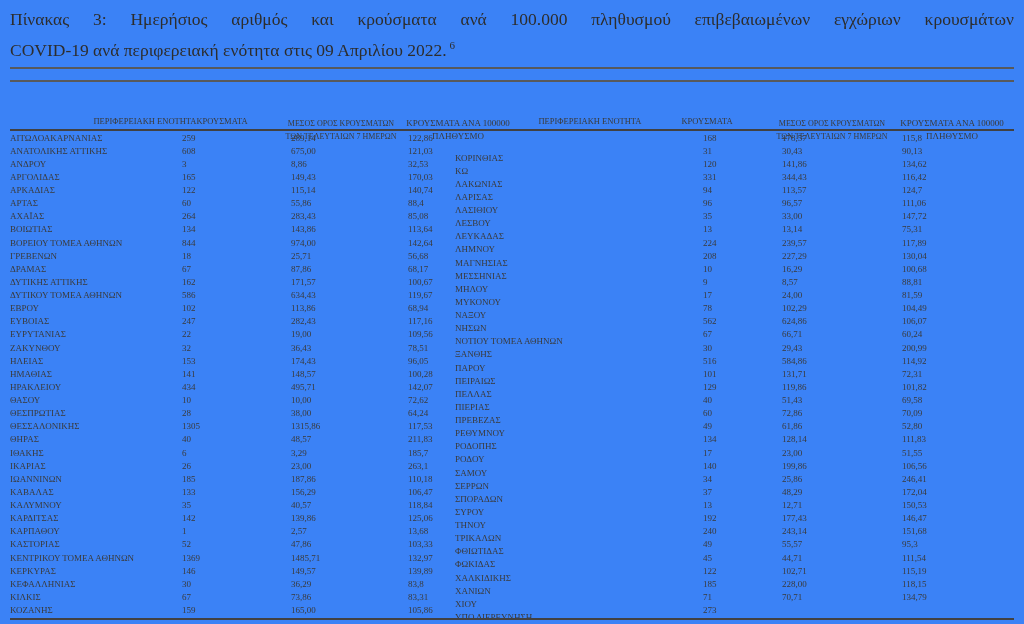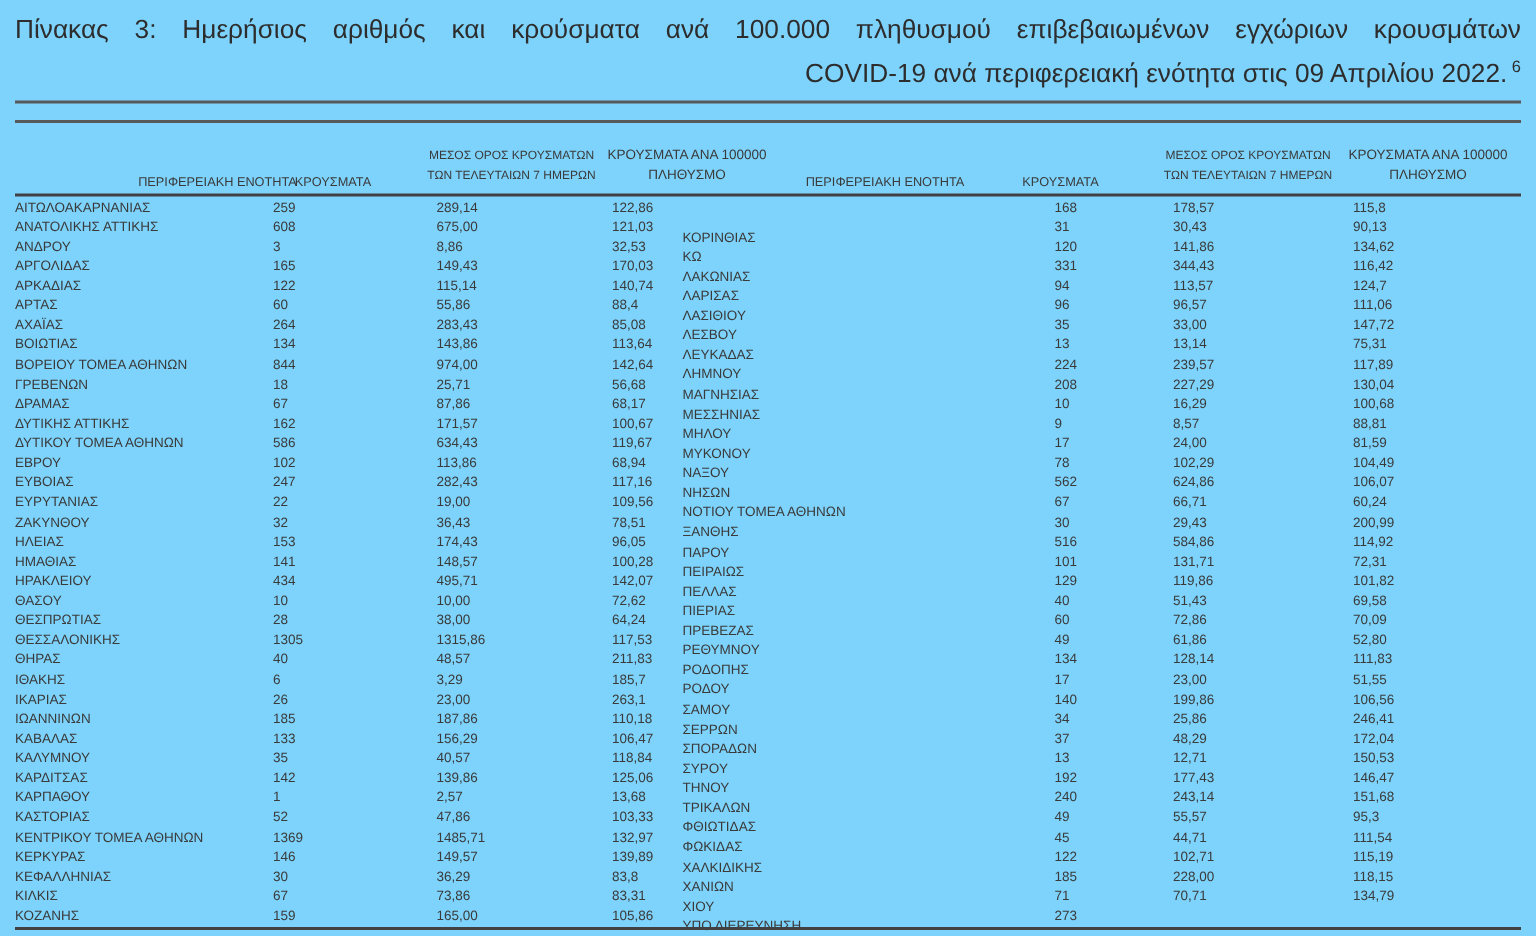--- a/index.html
+++ b/index.html
@@ -1,55 +1,55 @@
 <!DOCTYPE html>
 <html><head>
 <meta charset="utf-8">
 <style>
   html, body { margin: 0; padding: 0; background: #ffffff; }
   .page {
     position: relative;
     width: 1024px;
     height: 624px;
-    background: #7dd3fc;
-    font-family: Liberation Sans, sans-serif;
+    background: #3b82f6;
+    font-family: Liberation Serif, serif;
     color: #3a3a3a;
     overflow: hidden;
   }
   .title {
     position: absolute;
     left: 10px; top: 6px;
     width: 1004px;
     color: #2d2d2d;
     font-size: 17.5px;
     line-height: 26px;
     font-weight: 400;
   }
   .title-line1 { text-align: justify; text-align-last: justify; }
-  .title-line2 { text-align: right; }
+  .title-line2 { text-align: left; }
   .title sup { font-size: 11px; margin-left: 3px; }
   .rule {
     position: absolute;
     left: 10px;
     width: 1004px;
     height: 2px;
     background: #58595b;
   }
   .rule-a { top: 67px; }
   .rule-b { top: 80px; }
   .rule-header { top: 129px; background: #414143; }
   .rule-bottom { top: 618px; background: #414143; }
   .th {
     position: absolute;
     text-align: center;
     color: #3a3a3a;
     white-space: nowrap;
   }
   .th-1line { top: 114px; height: 14px; line-height: 14px; font-size: 8.5px; }
-  .th-2line { line-height: 12.5px; }
+  .th-2line { line-height: 12.5px; margin-top: 20px; }
   .th-avg  { top: 98px; font-size: 8px; }
   .th-per  { top: 97px; font-size: 9px; line-height: 13px; }
   .tcol {
     position: absolute;
     top: 131.5px;
     text-align: left;
   }
   .cell {
     height: 13.14px;
     line-height: 13.14px;

